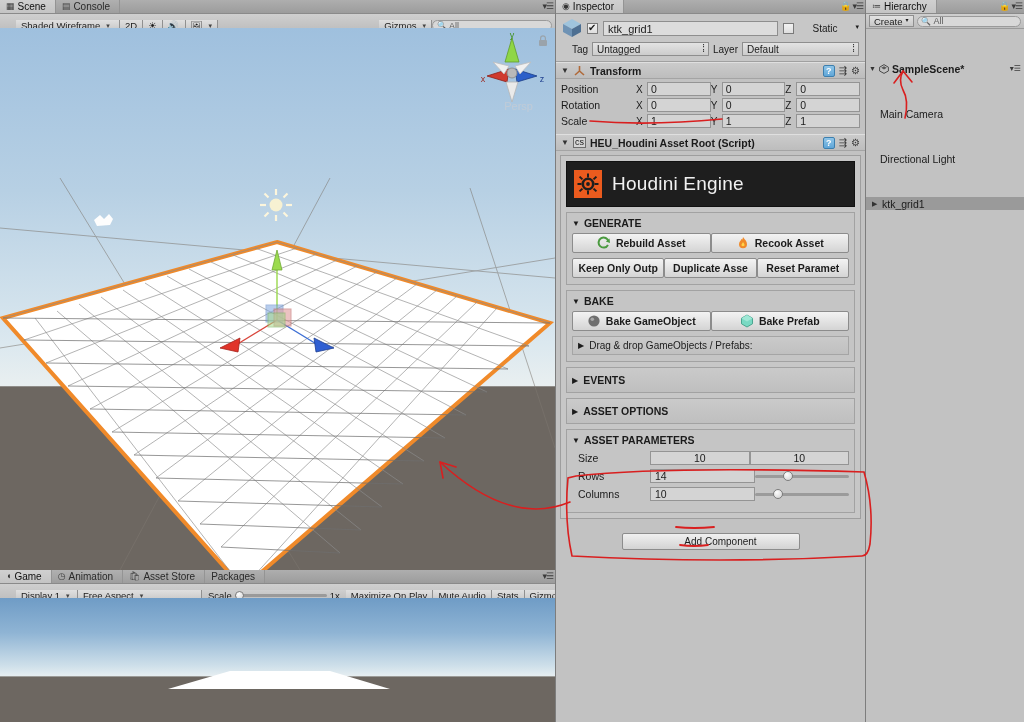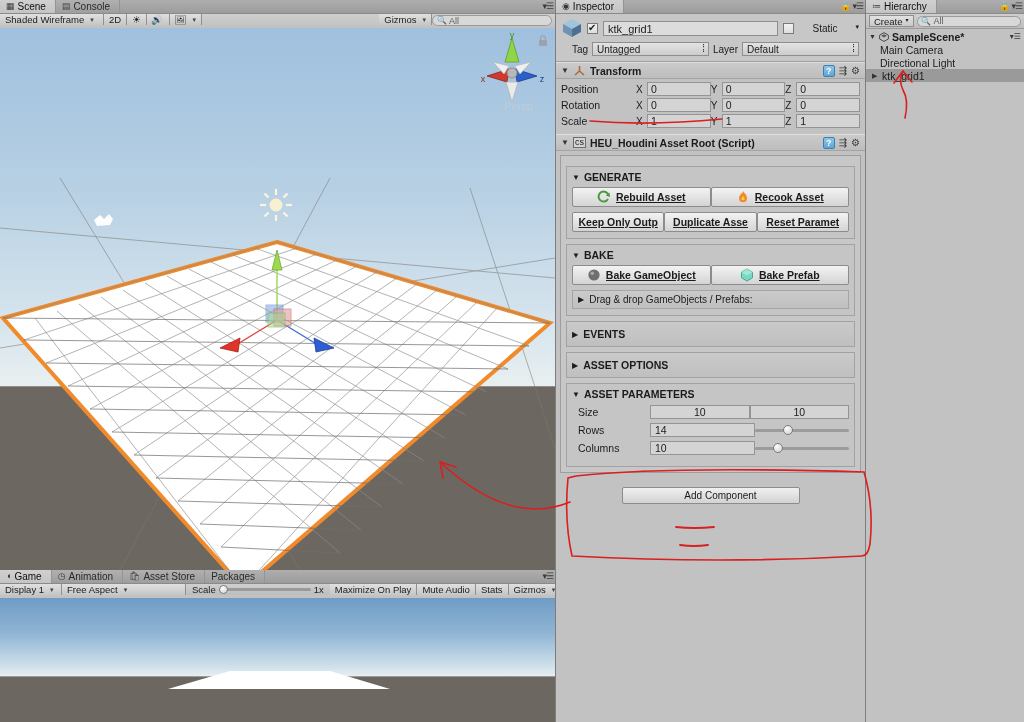--- a/index.html
+++ b/index.html
@@ -37,21 +37,21 @@
   .tabbar .tabfill { flex: 1; background: linear-gradient(#aeaeae,#9c9c9c); }
   .panelmenu {
     position: absolute; right: 2px; top: 1px;
     font-size: 9px; color: #3a3a3a; letter-spacing: -1px;
   }
 
   .toolrow {
     height: 18px;
     background: linear-gradient(#cfcfcf,#bdbdbd);
     border-bottom: 1px solid #8f8f8f;
-    display: flex; align-items: flex-start;
+    display: flex; align-items: flex-end; padding-left: 16px;
   }
   .tbtn {
     display: flex; align-items: center; justify-content: center;
     gap: 2px;
     padding: 0 5px;
     font-size: 9.5px;
     background: linear-gradient(#e0e0e0,#c6c6c6);
     border: 1px solid #909090;
     border-top: none; border-bottom: none;
     border-left: none;
@@ -239,21 +239,21 @@
     margin-top: 5px;
     padding: 4px 5px 6px 5px;
   }
   .sec-title {
     display: flex; align-items: center; gap: 4px;
     font-weight: bold; font-size: 10.5px;
     margin-bottom: 4px;
   }
   .sec-title .tri { font-size: 8px; }
 
-  .btnrow { display: flex; margin-bottom: 5px; text-decoration: underline; }
+  .btnrow { display: flex; margin-bottom: 5px; }
   .btnrow:last-child { margin-bottom: 0; }
   .ubtn {
     flex: 1;
     display: flex; align-items: center; justify-content: center; gap: 5px;
     height: 20px;
     background: linear-gradient(#f3f3f3,#d4d4d4);
     border: 1px solid #8c8c8c;
     border-radius: 2px;
     font-size: 10.5px; font-weight: bold;
     white-space: nowrap; overflow: hidden;
@@ -340,20 +340,21 @@
     background: linear-gradient(#e2e2e2,#c8c8c8);
     border: 1px solid #8f8f8f;
     height: 12px; padding: 0 4px; font-size: 9.5px;
   }
   .createbtn::after { content: "▾"; font-size: 6px; }
   .htree { padding-top: 1px; font-size: 10.5px; }
   .hrow {
     display: flex; align-items: center; gap: 3px;
     height: 13px; padding-left: 3px;
     white-space: nowrap;
+    margin-top: 32px;
   }
   .hrow.selected { background: #9a9a9a; }
   .hrow .tri { font-size: 7px; width: 7px; color: #333; }
   .hrow .unity-logo { width: 10px; height: 10px; }
   .hrow .rowlabel { font-size: 10.5px; }
   .hrow.scene .rowlabel { font-weight: bold; }
   .hrow.indent { padding-left: 14px; }
   .hrow .rowmenu { margin-left: auto; font-size: 8px; padding-right: 3px; color: #3a3a3a; }
 
   
@@ -673,20 +674,39 @@
         <span class="comp-icons">
           <span class="help-btn">?</span>
           <span class="pre-btn">⇶</span>
           <span class="gear-btn">⚙</span>
         </span>
       </div>
 
       <div class="heu-outer">
         <div class="heu-box">
 
+          <div class="houdini-banner">
+            <div class="h-logo">
+              <svg viewBox="0 0 22 22">
+                <g fill="#1e1e1e">
+                  <circle cx="11" cy="11" r="5.2" fill="none" stroke="#1e1e1e" stroke-width="2.6"></circle>
+                  <circle cx="11" cy="11" r="1.9"></circle>
+                  <rect x="10" y="0.5" width="2" height="4"></rect>
+                  <rect x="10" y="17.5" width="2" height="4"></rect>
+                  <rect x="0.5" y="10" width="4" height="2"></rect>
+                  <rect x="17.5" y="10" width="4" height="2"></rect>
+                  <rect x="3" y="3" width="2" height="4" transform="rotate(-45 4 5)"></rect>
+                  <rect x="17" y="15" width="2" height="4" transform="rotate(-45 18 17)"></rect>
+                  <rect x="17" y="3" width="2" height="4" transform="rotate(45 18 5)"></rect>
+                  <rect x="3" y="15" width="2" height="4" transform="rotate(45 4 17)"></rect>
+                </g>
+              </svg>
+            </div>
+            <div class="h-text">Houdini Engine</div>
+          </div>
 
           <div class="sec">
             <div class="sec-title">
               <span class="tri">▼</span>
               <span>GENERATE</span>
             </div>
             <div class="btnrow">
               <div class="ubtn">
                 <svg class="bi" viewBox="0 0 14 14">
                   <path d="M11.5 5.5 A5 5 0 1 0 11 9" fill="none" stroke="#4a9a3f" stroke-width="2"></path>

